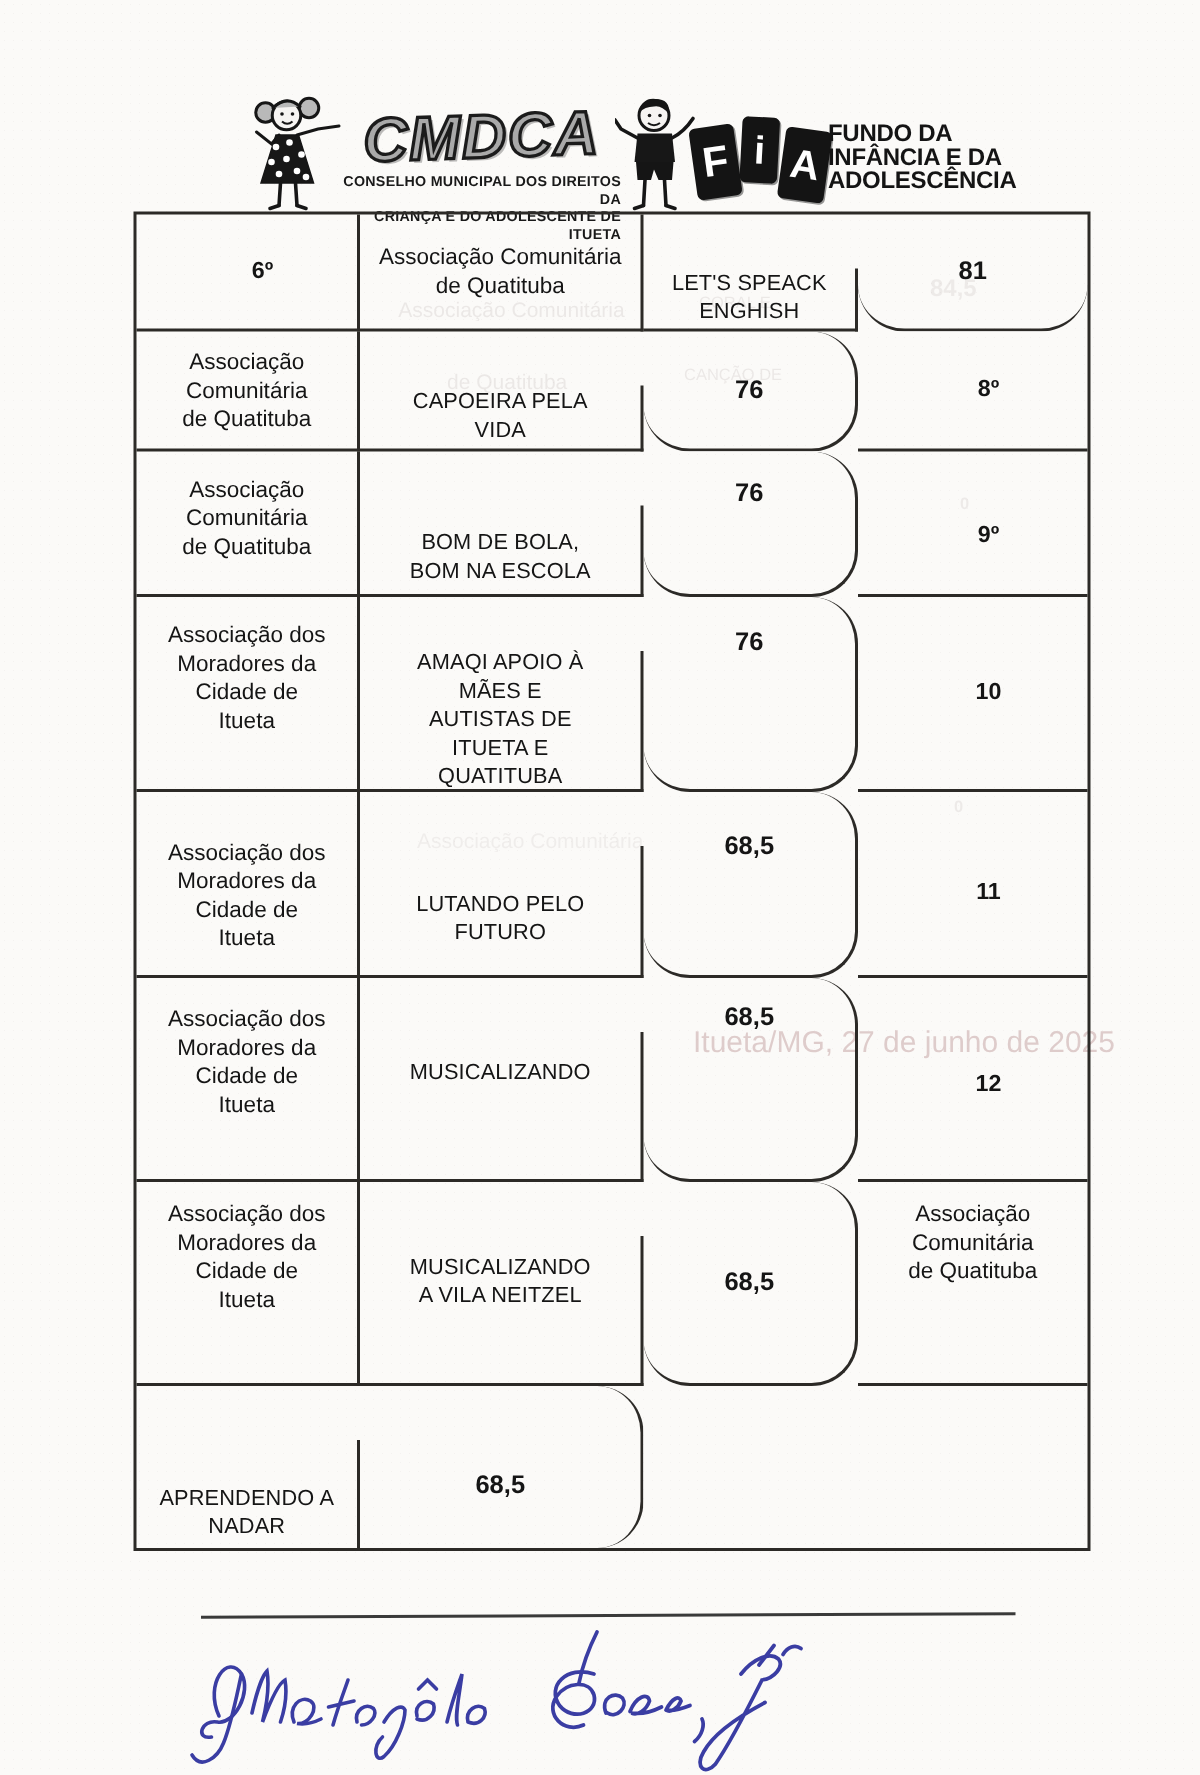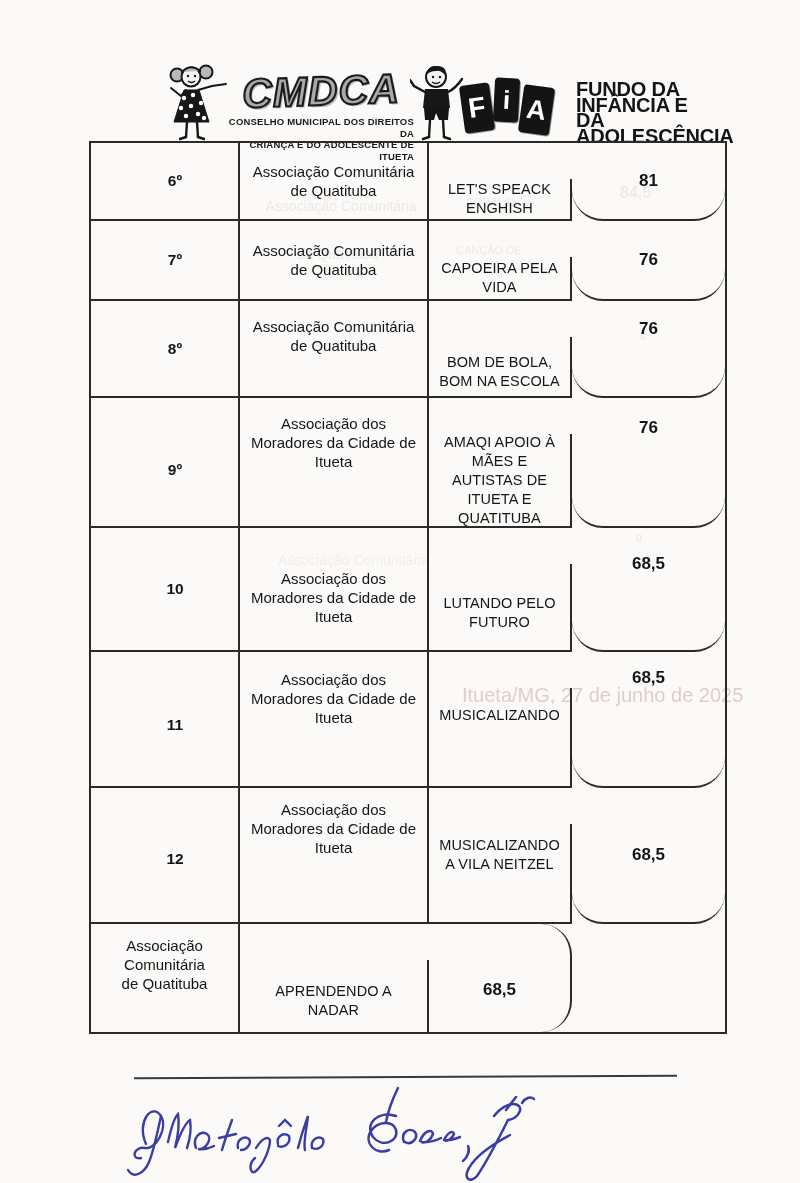--- a/index.html
+++ b/index.html
@@ -18,39 +18,39 @@
          text-shadow:2px 2px 0 rgba(0,0,0,.25);transform:rotate(-2deg);text-align:center;}
   .tagline{position:absolute;left:228px;top:116px;width:186px;text-align:right;
            font-size:9.5px;font-weight:700;color:#191919;line-height:11.5px;letter-spacing:.2px;}
   .fia-tiles{position:absolute;left:462px;top:78px;width:95px;height:62px;}
   .tile{position:absolute;background:#141414;color:#fff;border-radius:4px;
         display:flex;align-items:center;justify-content:center;font-weight:900;
         box-shadow:1px 1px 0 rgba(0,0,0,.4);}
   .tile-f{left:0px;top:6px;width:30px;height:48px;font-size:28px;transform:rotate(-8deg);}
   .tile-i{left:32px;top:0px;width:25px;height:44px;font-size:26px;transform:rotate(3deg);}
   .tile-a{left:59px;top:8px;width:31px;height:48px;font-size:27px;transform:rotate(8deg);}
-  .fia-text{position:absolute;left:576px;top:82px;width:130px;
-            font-size:20px;font-weight:900;color:#141414;line-height:15.5px;letter-spacing:-.2px;}
+  .fia-text{position:absolute;left:552px;top:82px;width:130px;
+            font-size:16px;font-weight:900;color:#141414;line-height:15.5px;letter-spacing:-.2px;}
   
   .grid{position:absolute;left:89px;top:141px;width:634px;height:889px;
         display:grid;grid-template-columns:149px 189px 143px 153px;
         grid-template-rows:78px 80px 97px 130px 124px 136px 136px 108px;
         border:2px solid #2c2a27;background:transparent;}
   .cell{border-right:2px solid #2c2a27;border-bottom:2px solid #2c2a27;
         display:flex;align-items:center;justify-content:center;
         text-align:center;color:#151515;padding:4px 10px;box-sizing:border-box;}
   .cell:nth-child(4n){border-right:none;}
   .cell:nth-child(n+29){border-bottom:none;}
   .pre{white-space:pre-line;}
   .rank{font-weight:700;font-size:15.5px;padding-left:31px;}
   .org{font-size:15px;line-height:19px;}
   .proj{font-size:14.5px;line-height:19px;font-weight:400;letter-spacing:.1px;margin-top:36px;}
   .score{font-weight:700;font-size:17px;border-radius:31px;}
   .top12{align-items:flex-start;padding-top:12px;}
-  .top14{align-items:center;padding-top:14px;}
+  .top14{align-items:flex-end;padding-top:14px;}
   .top16{align-items:flex-start;padding-top:16px;}
   .top18{align-items:flex-start;padding-top:18px;}
   .top20{align-items:flex-start;padding-top:20px;}
   .top26{align-items:flex-start;padding-top:26px;}
   .ty4{transform:translateY(4px);text-align:center;} .ty6{transform:translateY(6px);}
   .ty8{transform:translateY(8px);} .ty12{transform:translateY(12px);}
   
   .ghost{position:absolute;color:#8f7f7f;opacity:.14;font-size:11px;filter:blur(.4px);}
   .g0{left:256px;top:198px;width:170px;text-align:center;font-size:14px;}
   .g1{left:298px;top:246px;font-size:14px;}
@@ -172,23 +172,20 @@
 de Quatituba</span>
       </div>
     <div class="cell proj">
         <span class="pre">LET'S SPEACK
 ENGHISH</span>
       </div>
     <div class="cell score">
         <span class="pre">81</span>
       </div>
 
-    <div class="cell rank">
-        <span class="pre">7º</span>
-      </div>
     <div class="cell org">
         <span class="pre">Associação Comunitária
 de Quatituba</span>
       </div>
     <div class="cell proj">
         <span class="pre">CAPOEIRA PELA
 VIDA</span>
       </div>
     <div class="cell score">
         <span class="pre">76</span>

